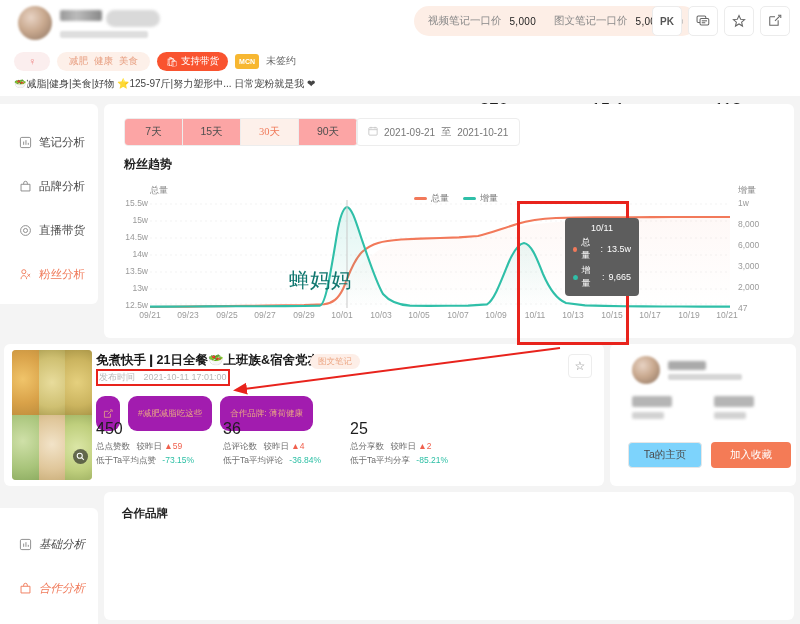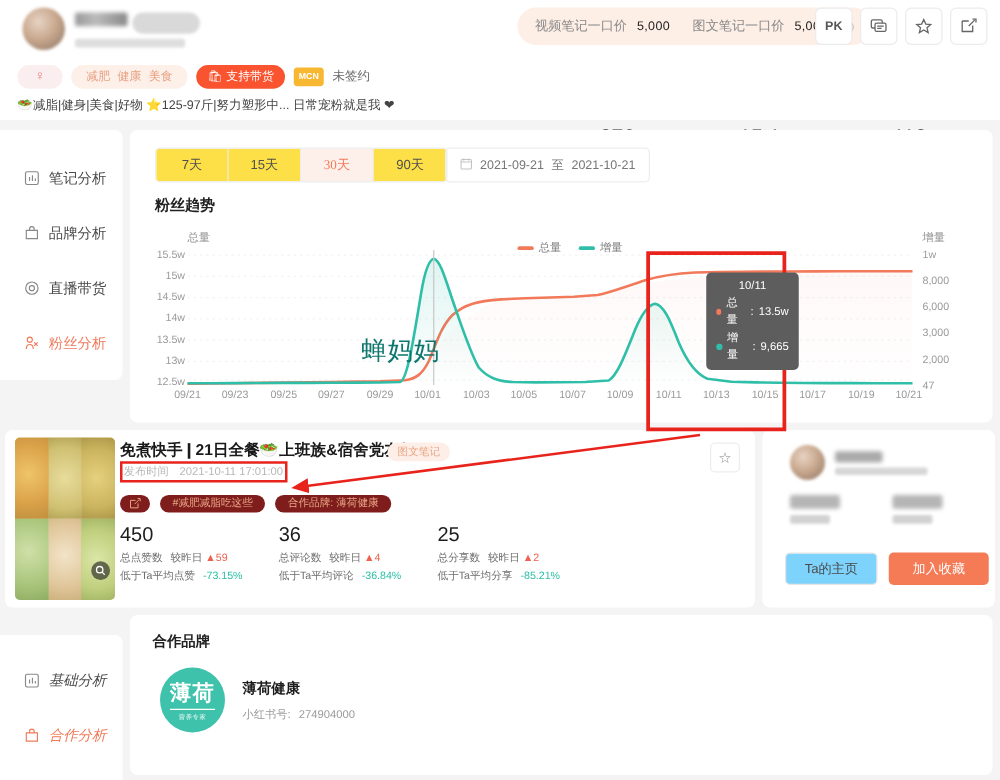--- a/index.html
+++ b/index.html
@@ -107,21 +107,21 @@
   .chart-card {
     position: absolute; left: 104px; top: 104px; width: 690px; height: 234px;
     background: #fff; border-radius: 6px;
   }
   .day-tabs {
     position: absolute; left: 20px; top: 14px; height: 28px;
     display: flex; border: 1px solid #ededed; border-radius: 4px; overflow: hidden;
   }
   .day-tab {
     width: 58px; height: 26px; display: flex; align-items: center; justify-content: center;
-    font-size: 10.5px; color: #4f4f4f; border-right: 1px solid #ededed; background: #fde047;
+    font-size: 10.5px; color: #4f4f4f; border-right: 1px solid #ededed; background: #fca5a5;
   }
   .day-tab:last-child { border-right: none; }
   .day-tab.active { background: #fdf0ea; color: #f07a5a; font-family: Liberation Serif, serif; }
   .date-range {
     position: absolute; left: 252px; top: 14px; height: 28px;
     border: 1px solid #ededed; border-radius: 4px; display: flex; align-items: center;
     padding: 0 11px; gap: 6px; font-size: 10px; color: #777;
   }
   .cal-ic { color: #bdbdbd; font-size: 10px; }
   .chart-title {
@@ -192,21 +192,21 @@
   .note-type-tag {
     position: absolute; left: 310px; top: 354px; height: 15px; border-radius: 8px;
     background: #fdeee7; color: #eca785; font-size: 8.5px; padding: 0 8px;
     display: flex; align-items: center; z-index: 5;
   }
   .pub-time {
     position: absolute; left: 99px; top: 371px; font-size: 9px; color: #b8b8b8; z-index: 5;
   }
   .chips { position: absolute; left: 96px; top: 396px; display: flex; gap: 8px; z-index: 5; }
   .chip {
-    height: 14px; border-radius: 9px; background: #7f1d1d; color: #e8a684;
+    height: 35px; border-radius: 9px; background: #a21caf; color: #e8a684;
     font-size: 8.5px; padding: 0 10px; display: flex; align-items: center;
   }
   .chip.sq { width: 24px; padding: 0; justify-content: center; }
   .metrics { position: absolute; left: 96px; top: 420px; display: flex; z-index: 5; }
   .metric { width: 127px; }
   .m-num { font-size: 16px; color: #1d1d1d; }
   .m-l1 { font-size: 8.5px; color: #6e6e6e; margin-top: 3px; }
   .m-up { color: #f0604d; }
   .m-l2 { font-size: 8.5px; color: #6e6e6e; margin-top: 2px; }
   .m-dn { color: #2bbfa4; }
@@ -646,33 +646,20 @@
       </div>
     </div>
     <div class="au-btns">
       <div class="btn-outline">Ta的主页</div>
       <div class="btn-solid">加入收藏</div>
     </div>
   </div>
 
   <div class="brand-card">
     <div class="brand-title">合作品牌</div>
-    <div class="brand-row">
-      <div class="brand-logo">
-        <div class="bl-main">薄荷</div>
-        <div class="bl-sub">营养专家</div>
-      </div>
-      <div>
-        <div class="brand-nm">薄荷健康</div>
-        <div class="brand-id">
-          <span>小红书号:</span>
-          <span style="margin-left:4px">274904000</span>
-        </div>
-      </div>
-    </div>
   </div>
 
   <div class="redbox"></div>
   <div class="redbox2"></div>
   <svg class="arrow-svg">
     <defs>
       <marker id="arrHead" markerWidth="7" markerHeight="7" refX="5.5" refY="3" orient="auto">
         <polygon points="0,0 7,3 0,6" fill="#e8231c"></polygon>
       </marker>
     </defs>

